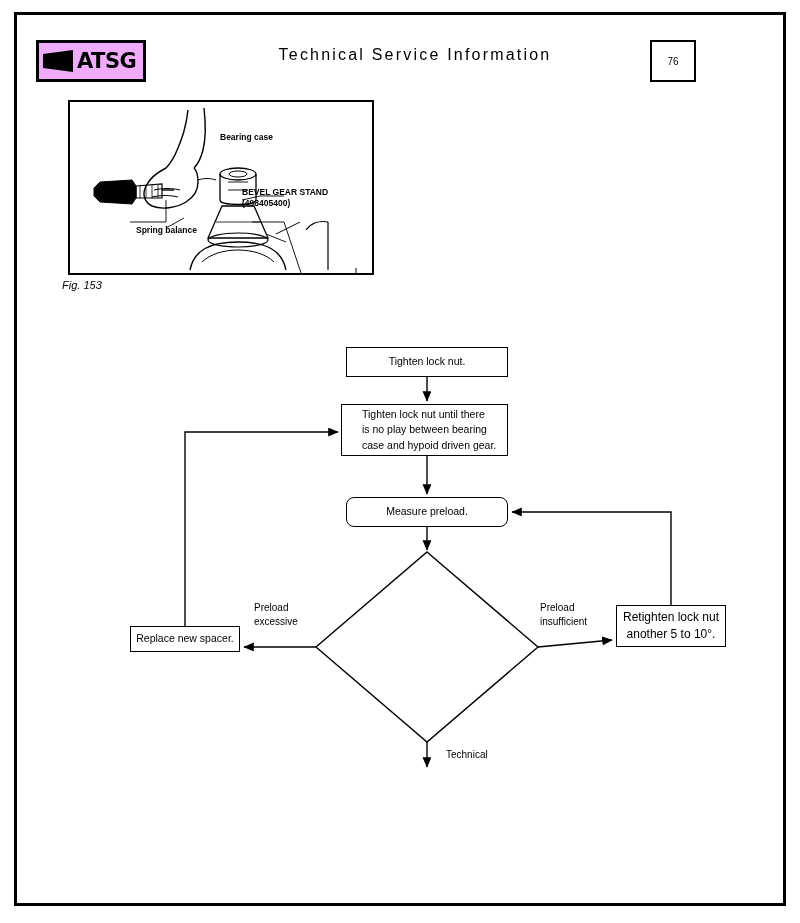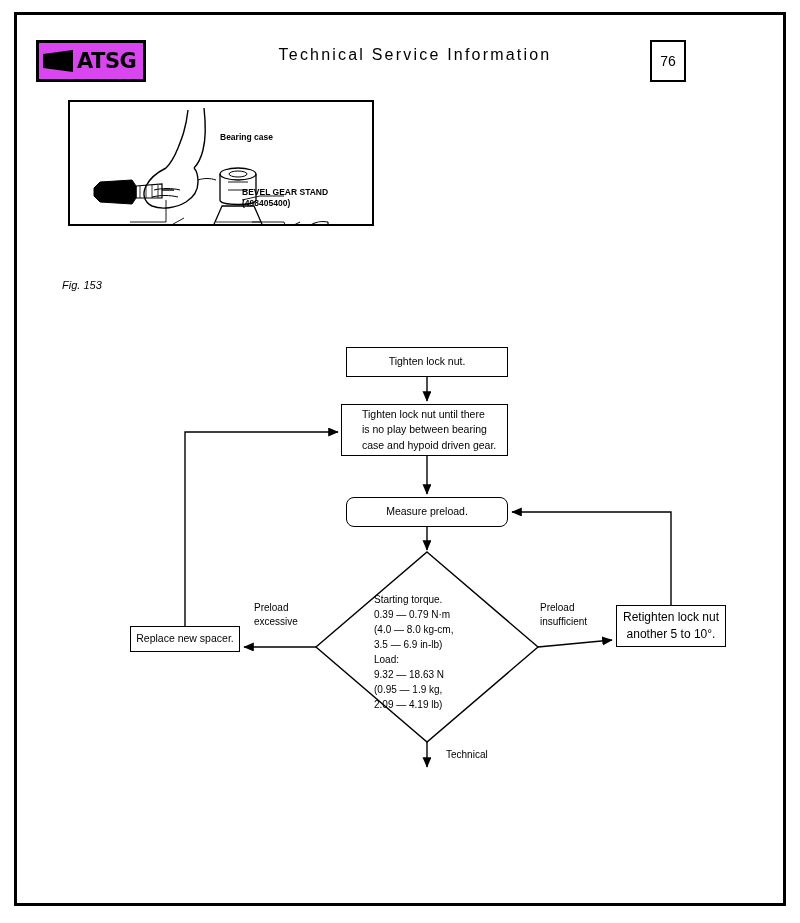--- a/index.html
+++ b/index.html
@@ -35,21 +35,21 @@
     width: 742px;
     height: 52px;
   }
   #atsg-logo {
     position: absolute;
     left: 6px;
     top: 2px;
     width: 110px;
     height: 42px;
     border: 3px solid #000;
-    background: #d946ef;
+    background: #f0abfc;
     box-sizing: border-box;
     display: flex;
     align-items: center;
     padding-left: 4px;
   }
   #atsg-mark {
     width: 30px;
     height: 22px;
     background: #000;
     margin-right: 4px;
@@ -69,37 +69,37 @@
     width: 470px;
     text-align: center;
     font-size: 16px;
     letter-spacing: 2.2px;
     font-family: "Liberation Sans", sans-serif;
   }
   #page-number-box {
     position: absolute;
     left: 620px;
     top: 2px;
-    width: 36px;
+    width: 46px;
     height: 42px;
     border: 2px solid #000;
     box-sizing: border-box;
     display: flex;
     align-items: center;
     justify-content: center;
-    font-size: 14px;
+    font-size: 10px;
   }
 
   
   #figure-box {
     position: absolute;
     left: 68px;
     top: 100px;
     width: 306px;
-    height: 126px;
+    height: 175px;
     border: 2px solid #000;
     box-sizing: border-box;
     background: #fff;
     overflow: hidden;
   }
   #figure-caption {
     position: absolute;
     left: 62px;
     top: 279px;
     font-size: 11px;
@@ -285,30 +285,20 @@
   <div class="node" id="node-tighten">Tighten lock nut.</div>
 
   <div class="node left-align" id="node-tighten-until">
     <span style="white-space: pre-line;">Tighten lock nut until there
 is no play between bearing
 case and hypoid driven gear.</span>
   </div>
 
   <div class="node" id="node-measure">Measure preload.</div>
 
-  <div id="decision-wrap">
-    <div id="decision-text" style="white-space: pre-line;">Starting torque.
-    0.39 — 0.79 N·m
-    (4.0 — 8.0 kg-cm,
-    3.5 — 6.9 in-lb)
-Load:
-    9.32 — 18.63 N
-    (0.95 — 1.9 kg,
-    2.09 — 4.19 lb)</div>
-  </div>
 
   <div class="node" id="node-replace">Replace new spacer.</div>
 
   <div class="node" id="node-retighten">
     <span style="white-space: pre-line;">Retighten lock nut
 another 5 to 10°.</span>
   </div>
 
 
   <div class="edge-label" id="label-excessive" style="white-space: pre-line;">Preload

